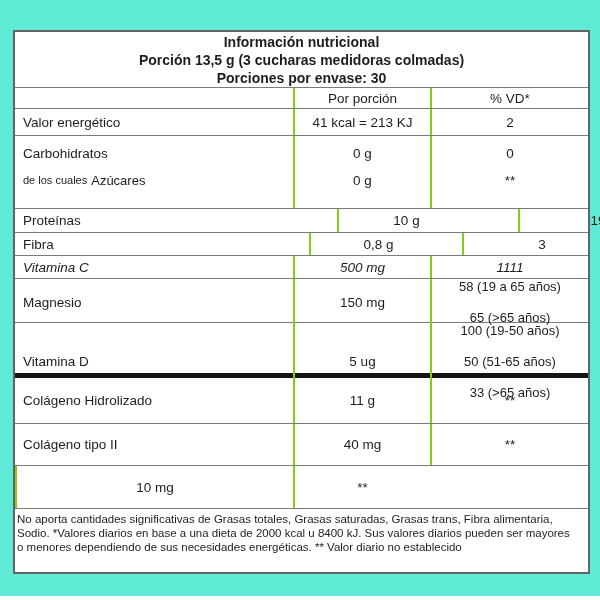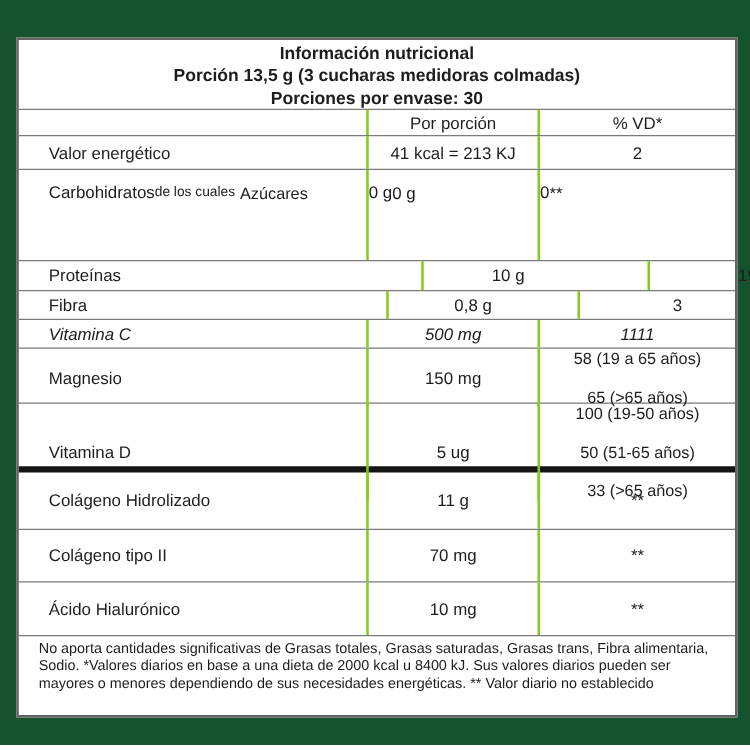--- a/index.html
+++ b/index.html
@@ -6,21 +6,21 @@
     margin: 0;
     padding: 0;
     background: #ffffff;
     font-family: "Liberation Sans", "DejaVu Sans", sans-serif;
     color: #1d1d1d;
   }
   .sheet {
     position: relative;
     width: 600px;
     height: 596px;
-    background: #14532d;
+    background: #5eead4;
     overflow: hidden;
   }
   .nutri-table {
     position: absolute;
     left: 13px;
     top: 30px;
     width: 577px;
     box-sizing: border-box;
     border: 2px solid #636363;
     background: #ffffff;
@@ -46,21 +46,21 @@
     border-bottom: 1px solid #7b7b7b;
   }
   .cell {
     box-sizing: border-box;
     display: flex;
     align-items: center;
     font-size: 13.5px;
   }
   .c1 {
     justify-content: flex-start;
-    padding-left: 24px;
+    padding-left: 8px;
     text-align: left;
   }
   .c2, .c3 {
     justify-content: center;
     text-align: center;
     border-left: 2px solid #84cc16;
   }
   .colhead { height: 21px; }
   .colhead .cell { font-size: 13.5px; }
 
@@ -75,21 +75,21 @@
   .h-col2     { height: 42px; }
   .h-acid     { height: 43px; }
 
   .thick-divider {
     height: 5px;
     background: #151515;
   }
   
   .carb-col {
     display: flex;
-    flex-direction: row;
+    flex-direction: column;
     align-items: stretch;
     justify-content: flex-start;
     padding-top: 4px;
   }
   .carb-line1 { height: 26px; display: flex; align-items: center; }
   .carb-line2 { height: 28px; display: flex; align-items: center; }
   .carb-col.center .carb-line1,
   .carb-col.center .carb-line2 { justify-content: center; }
   .sub-label-small { font-size: 11px; }
   .sub-label-rest  { font-size: 13px; margin-left: 4px; }
@@ -97,21 +97,21 @@
   .vd-multiline {
     flex-direction: column;
     justify-content: center;
     line-height: 15px;
     font-size: 13px;
     gap: 16px;
   }
   .footnote {
     box-sizing: border-box;
     height: 63px;
-    padding: 3px 9px 3px 16px;
+    padding: 3px 9px 3px 2px;
     font-size: 11.5px;
     line-height: 14px;
     text-align: left;
   }
 </style>
 </head>
 <body>
 
 <div class="sheet">
   <div class="nutri-table">
@@ -192,26 +192,25 @@
     <div class="thick-divider"></div>
 
     <div class="grid row h-colh">
       <div class="cell c1">Colágeno Hidrolizado</div>
       <div class="cell c2">11 g</div>
       <div class="cell c3">**</div>
     </div>
 
     <div class="grid row h-col2">
       <div class="cell c1">Colágeno tipo II</div>
-      <div class="cell c2">70 mg</div>
+      <div class="cell c2">40 mg</div>
       <div class="cell c3">**</div>
     </div>
 
     <div class="grid row h-acid">
-      <div class="cell c1">Ácido Hialurónico</div>
       <div class="cell c2">10 mg</div>
       <div class="cell c3">**</div>
     </div>
 
     <div class="footnote">No aporta cantidades significativas de Grasas totales, Grasas saturadas, Grasas trans, Fibra alimentaria, Sodio. *Valores diarios en base a una dieta de 2000 kcal u 8400 kJ. Sus valores diarios pueden ser mayores o menores dependiendo de sus necesidades energéticas. ** Valor diario no establecido</div>
 
   </div>
 </div>
 
 </body></html>

